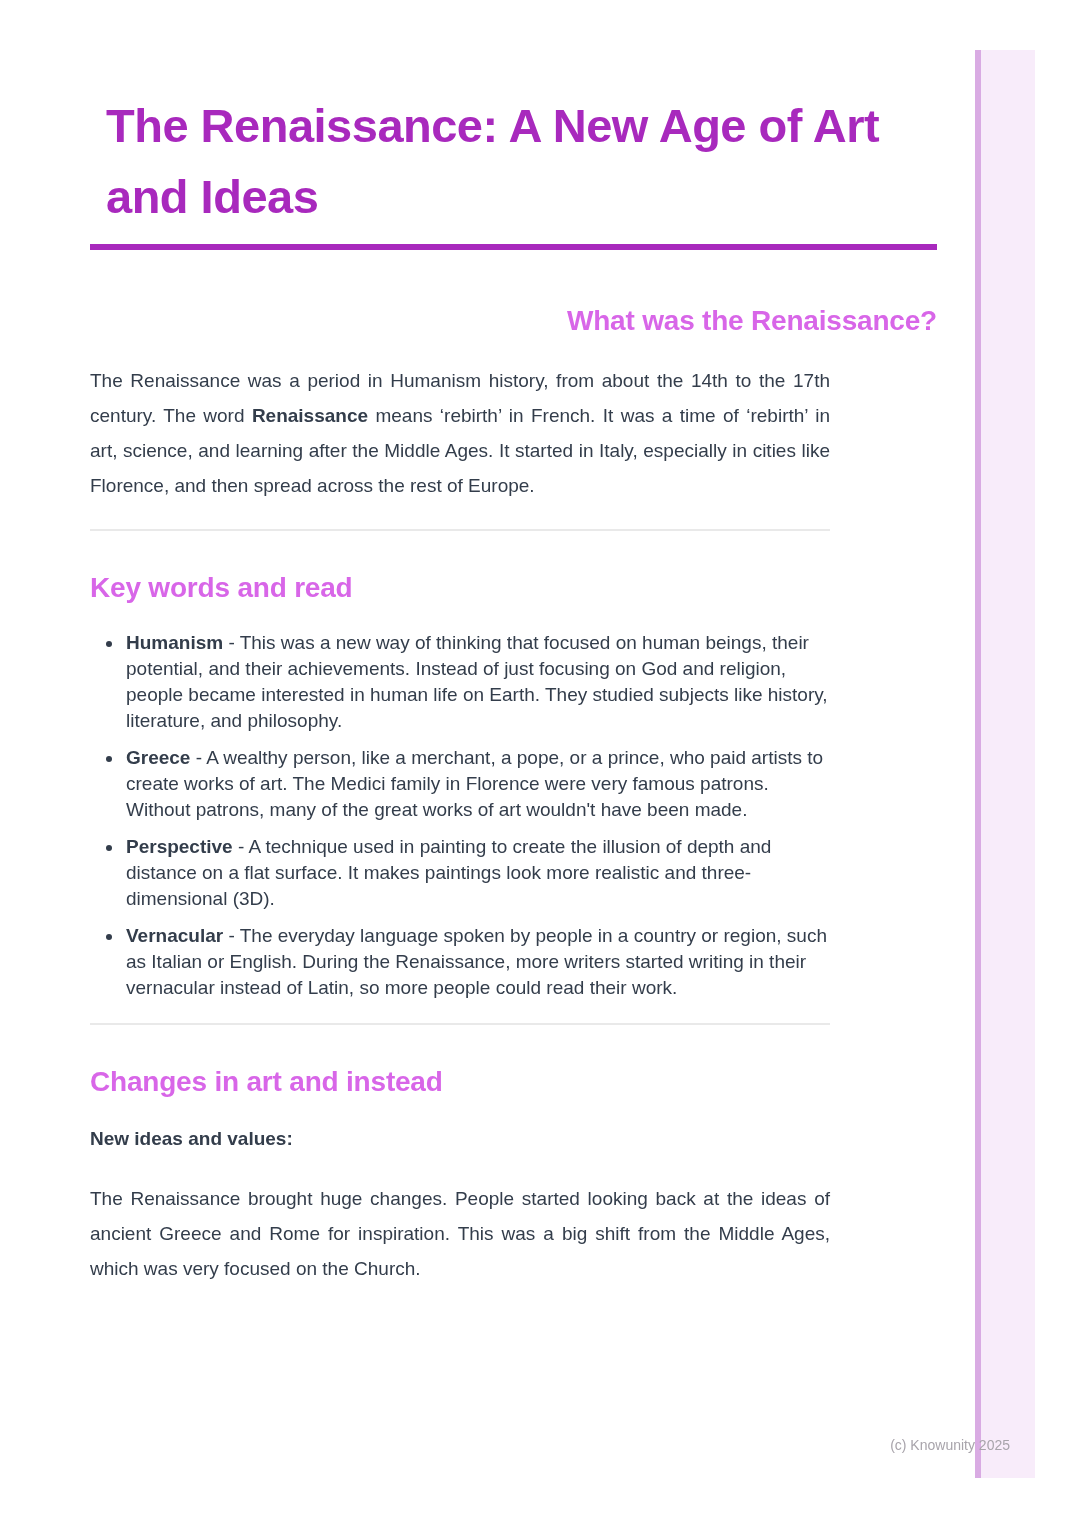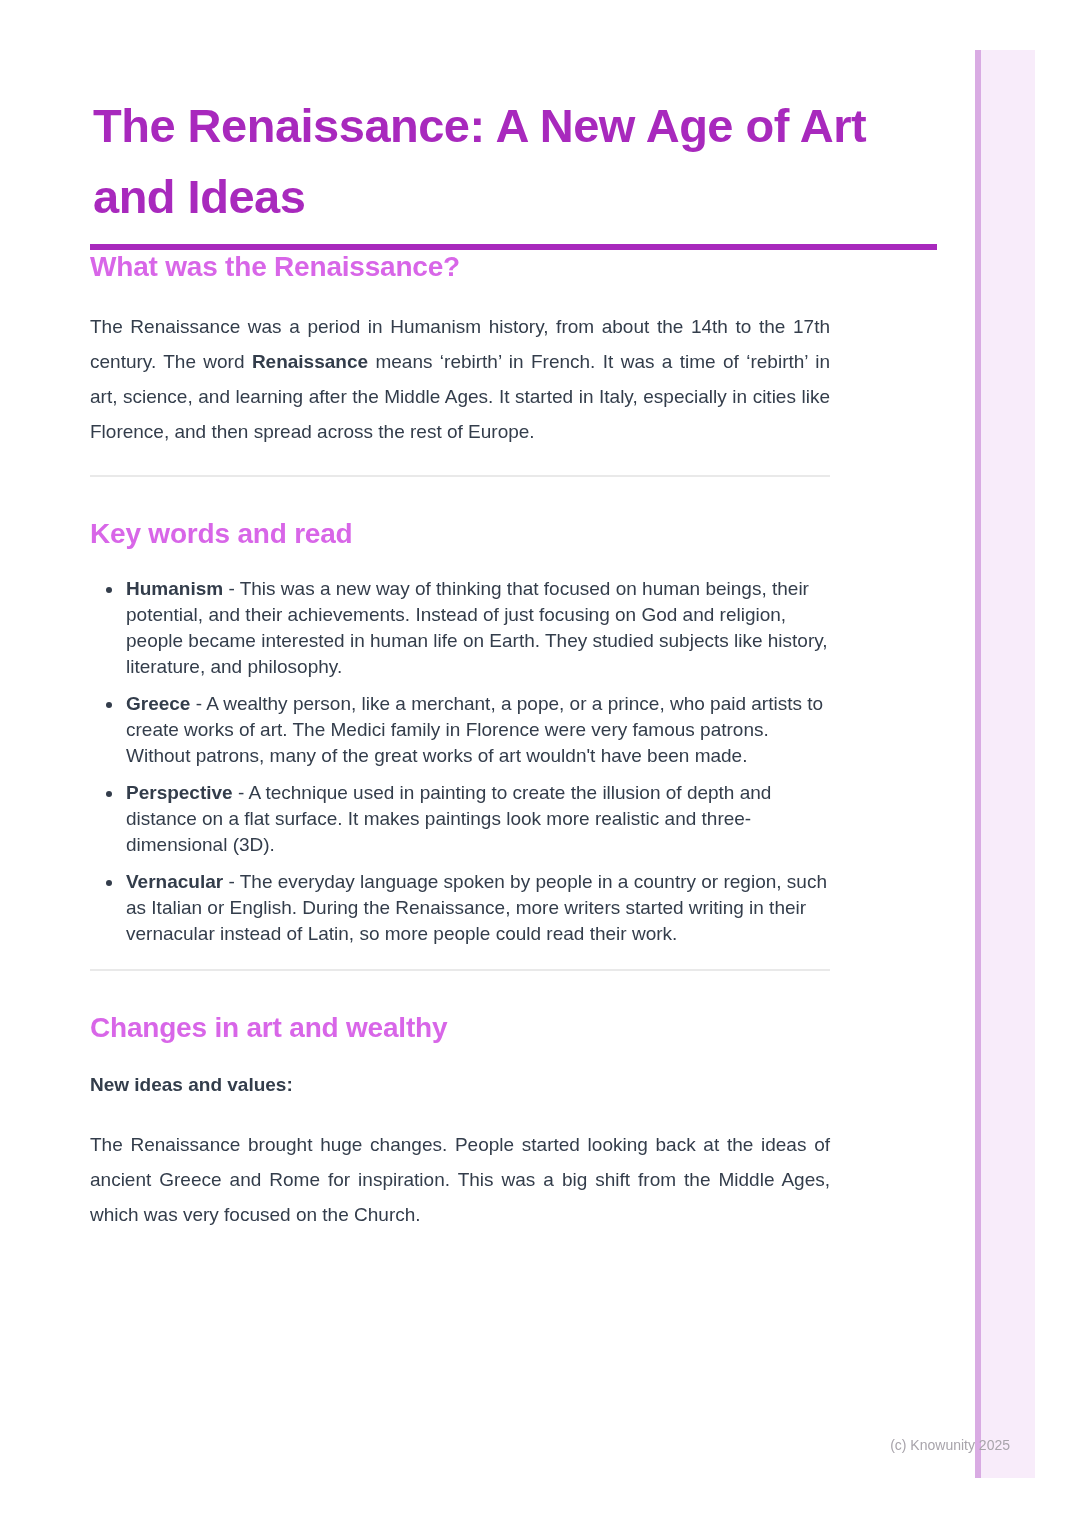--- a/index.html
+++ b/index.html
@@ -31,37 +31,37 @@
     position:absolute;
     left:90px;top:0;
     width:847px;
   }
   h1{
     font-size:47px;
     line-height:71px;
     font-weight:800;
     letter-spacing:-0.5px;
     color:var(--c-title);
-    margin:90px 0 0 3px;
+    margin:90px 0 0 16px;
   }
   .rule{
     height:6px;
     width:847px;
     background:var(--c-title);
     margin-top:12px;
   }
   h2{
     font-size:28px;
     line-height:34px;
     font-weight:700;
     letter-spacing:-0.2px;
     color:var(--c-heading);
     margin:0;
   }
-  .h2-what{}
+  .h2-what{margin-top:54px;text-align:right;}
   .h2-keywords{margin-top:40px;}
   .h2-changes{margin-top:40px;}
   p.body{
     font-size:19px;
     line-height:35px;
     color:var(--c-body_text);
     width:740px;
     margin:25px 0 0 0;
   }
   .justify{text-align:justify;}
@@ -118,19 +118,19 @@
   <h2 class="h2-keywords">Key words and read</h2>
   <ul class="keywords">
     <li><b>Humanism</b><span> - This was a new way of thinking that focused on human beings, their potential, and their achievements. Instead of just focusing on God and religion, people became interested in human life on Earth. They studied subjects like history, literature, and philosophy.</span></li>
     <li><b>Greece</b><span> - A wealthy person, like a merchant, a pope, or a prince, who paid artists to create works of art. The Medici family in Florence were very famous patrons. Without patrons, many of the great works of art wouldn't have been made.</span></li>
     <li><b>Perspective</b><span> - A technique used in painting to create the illusion of depth and distance on a flat surface. It makes paintings look more realistic and three-dimensional (3D).</span></li>
     <li><b>Vernacular</b><span> - The everyday language spoken by people in a country or region, such as Italian or English. During the Renaissance, more writers started writing in their vernacular instead of Latin, so more people could read their work.</span></li>
   </ul>
 
   <div class="divider divider-2"></div>
 
-  <h2 class="h2-changes">Changes in art and wealthy</h2>
+  <h2 class="h2-changes">Changes in art and instead</h2>
   <p class="body subheading">New ideas and values:</p>
   <p class="body justify">The Renaissance brought huge changes. People started looking back at the ideas of ancient Greece and Rome for inspiration. This was a big shift from the Middle Ages, which was very focused on the Church.</p>
 
 </div>
 
 <div class="watermark">(c) Knowunity 2025</div>
 
 </body></html>

